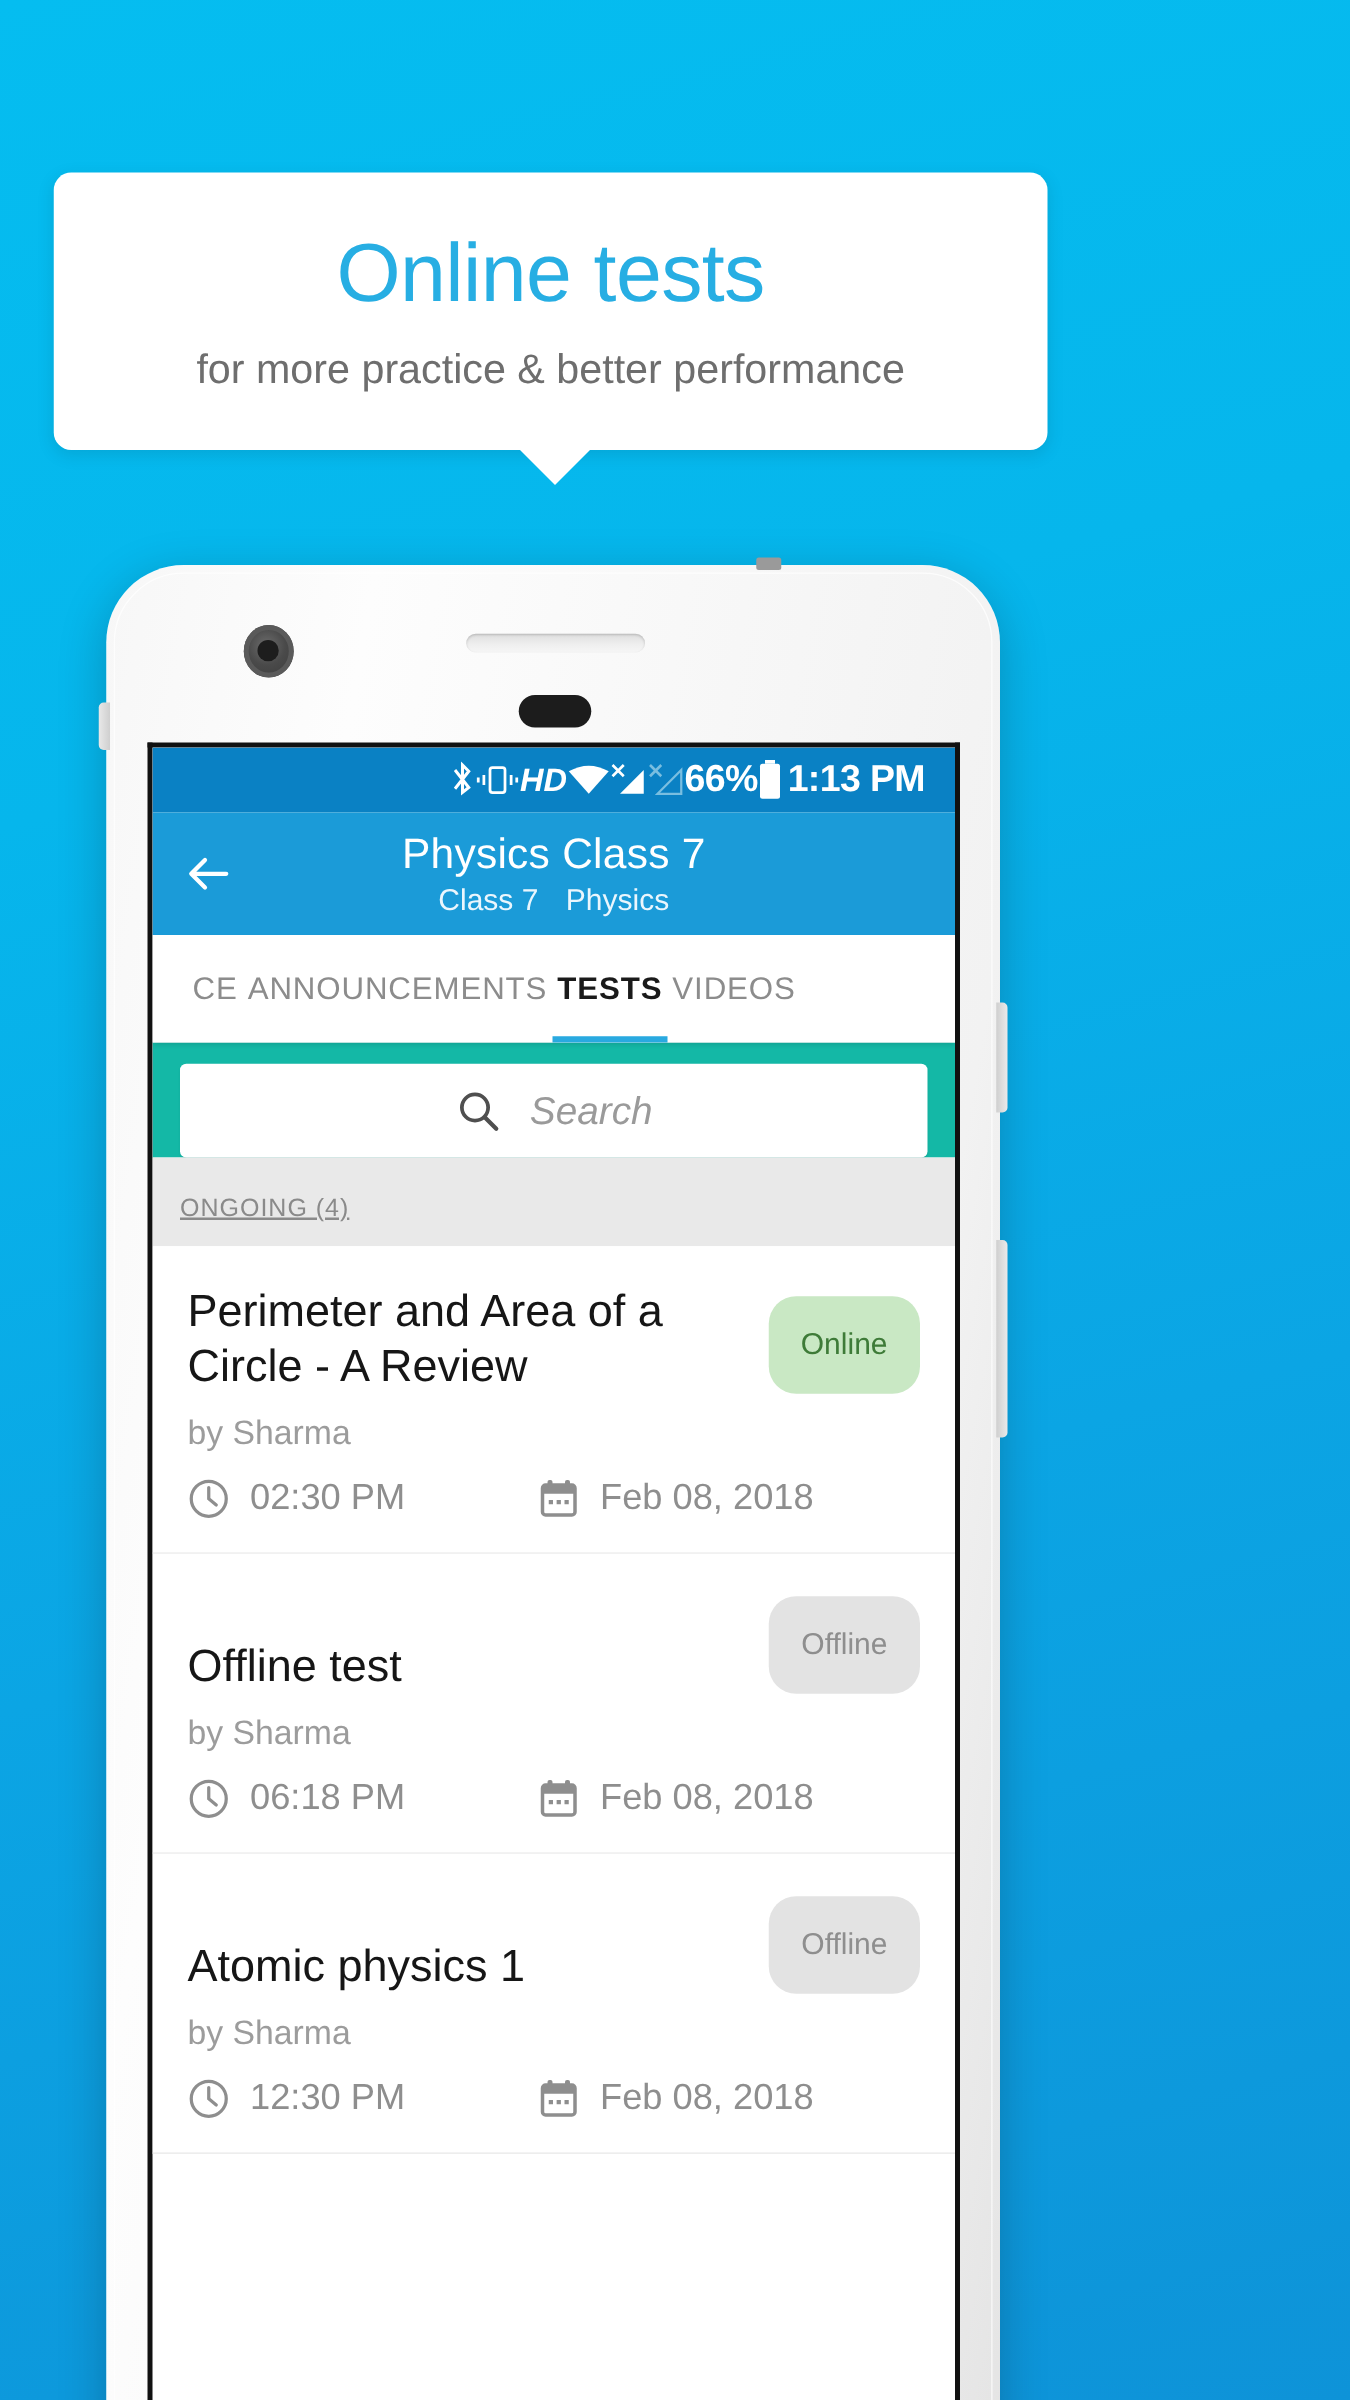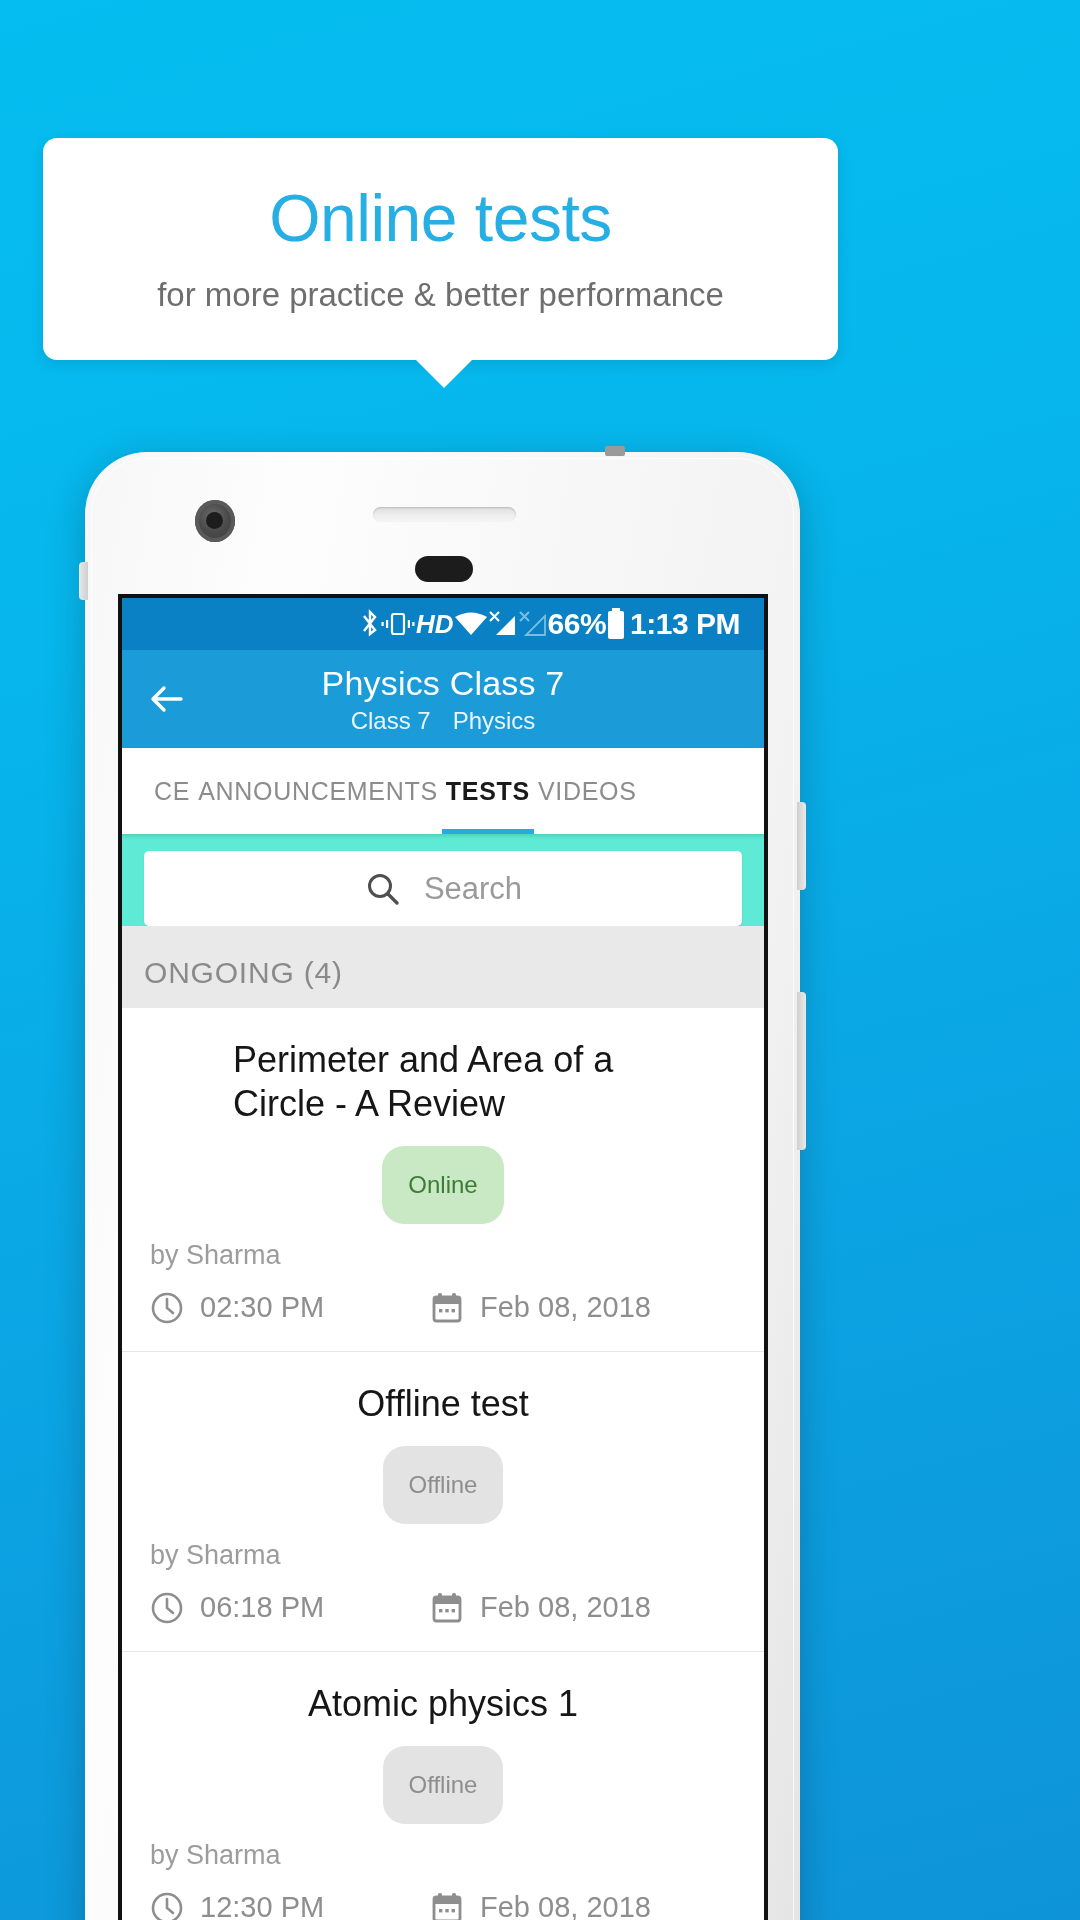--- a/index.html
+++ b/index.html
@@ -120,35 +120,35 @@
     font-size:25px; color:#8C8C8C; letter-spacing:0.7px; padding:0 4px;
     position:relative; cursor:pointer; white-space:nowrap;
   }
   .tab.active { color:#1A1A1A; font-weight:700; }
   .tab.active::after {
     content:""; position:absolute; left:0; right:0; bottom:0; height:5px; background:#29A9E0;
   }
   .tab.first { padding-left:32px; }
 
   
-  .search-zone { background:#5eead4; padding:17px 22px 0 22px; }
+  .search-zone { background:#14b8a6; padding:17px 22px 0 22px;font-style:italic; }
   .search-box {
     height:75px; background:#fff; border-radius:5px;
     display:flex; align-items:center; justify-content:center; gap:22px;
     box-shadow:0 1px 2px rgba(0,0,0,0.08); cursor:text;
   }
   .search-ph { color:#9A9A9A; font-size:31px; }
   .section-header {
     background:#E9E9E9; padding:30px 22px 18px 22px;
-    color:#8A8A8A; font-size:30px; letter-spacing:0.8px;
+    color:#8A8A8A; font-size:20px; letter-spacing:0.8px;text-decoration:underline;
   }
 
   
   .card { background:#fff; padding:30px 28px 26px 28px; border-bottom:1px solid #E7E7E7; cursor:pointer; }
-  .card-top { display:flex; align-items:center; justify-content:space-between; gap:16px;flex-direction:column; }
+  .card-top { display:flex; align-items:flex-end; justify-content:space-between; gap:16px; }
   .card-title { font-size:36px; color:#161616; line-height:1.22; max-width:420px; }
   .badge {
     flex:0 0 auto; border-radius:22px; padding:25px 26px; font-size:24px; margin-top:4px;
     white-space:nowrap;
   }
   .badge.online { background:#C9E8C4; color:#3E7B38; }
   .badge.offline { background:#E3E3E3; color:#8E8E8E; }
   .card-by { color:#9C9C9C; font-size:27px; margin-top:16px; }
   .card-meta { display:flex; align-items:center; margin-top:20px; }
   .meta-item { display:flex; align-items:center; gap:16px; color:#8E8E8E; font-size:29px; }

